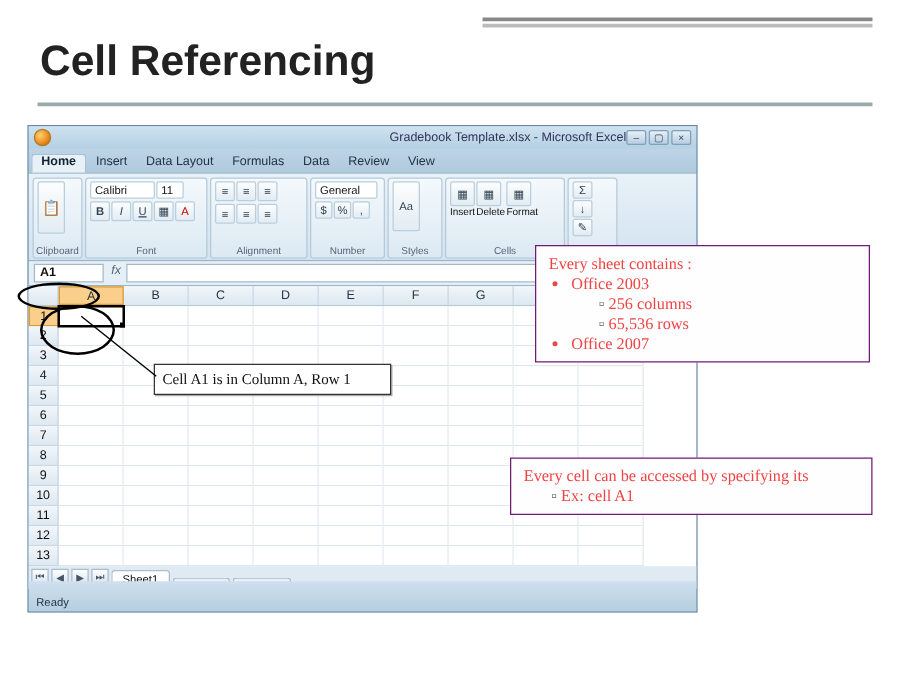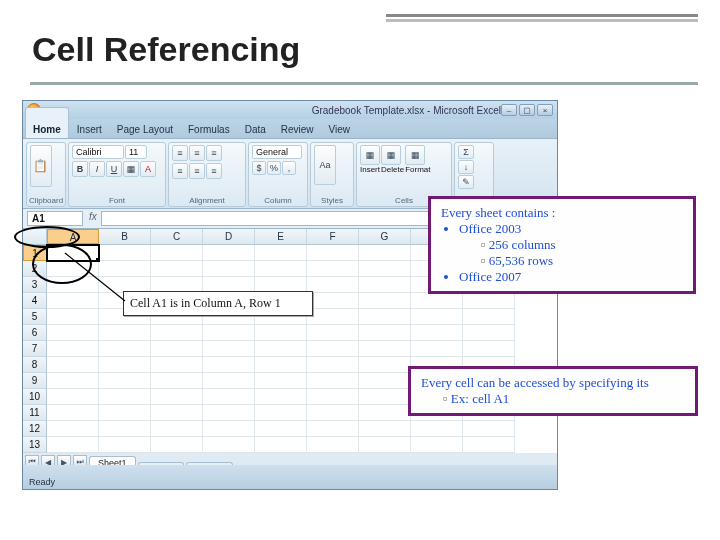--- a/index.html
+++ b/index.html
@@ -41,21 +41,21 @@
     font-size: 10px;
   }
   .ex-office { width: 14px; height: 14px; border-radius: 50%;
     background: radial-gradient(circle at 35% 35%, #ffd26b, #e88a1e 60%, #b55a0a);
     margin-right: 6px; border:1px solid #b07a2a;}
   .ex-title-text { flex:1; text-align:right; color:#335; }
   .ex-winbtns { display:flex; gap:2px; }
   .ex-winbtn { width:16px; height:12px; background:linear-gradient(#e8f0f8,#b7cde0); border:1px solid #7fa0ba; border-radius:2px; display:flex; align-items:center; justify-content:center; font-size:8px; color:#345;}
   .ex-tabs { height: 20px; display:flex; align-items:flex-end; padding:0 2px; gap:1px;
     background: linear-gradient(#bcd4e6,#b0c9dc); border-bottom:1px solid #9ab5ca;}
-  .ex-tab { padding: 16px 7px 3px; font-size:10px; color:#234; border-radius:3px 3px 0 0; }
+  .ex-tab { padding: 0 7px 3px; font-size:10px; color:#234; border-radius:3px 3px 0 0; }
   .ex-tab.active { background:#e8f1f8; border:1px solid #a8c1d6; border-bottom:none; font-weight:bold; color:#123;}
   .ribbon {
     height: 70px;
     background: linear-gradient(#e8f1f8,#d2e3f0);
     border-bottom: 1px solid #9ab5ca;
     display:flex;
     padding: 2px 2px 0;
   }
   .rgroup { border:1px solid #b6cad9; border-radius:3px; margin:1px; padding:2px 3px 12px;
     background:linear-gradient(#f4f9fc,#dce9f3); position:relative; display:flex; flex-direction:column; font-size:8px;}
@@ -93,24 +93,24 @@
   .sheet-tabs { position:absolute; bottom:18px; left:0; right:0; height:18px; background:#e0eaf2; display:flex; align-items:center; font-size:9px;}
   .sheet-nav { width:14px; height:14px; background:linear-gradient(#fff,#d4e1ec); border:1px solid #a8bdce; margin-left:2px; display:flex;align-items:center;justify-content:center;font-size:8px;color:#456;}
   .sheet-tab { padding:1px 8px; background:#fff; border:1px solid #a8bdce; border-bottom:none; border-radius:3px 3px 0 0; margin-left:2px;}
   .sheet-tab.inactive { background:#e8f0f7; color:#567;margin-top:13px;}
   .statusbar { position:absolute; bottom:0; left:0; right:0; height:18px; background:linear-gradient(#cfe0ee,#b6cee0); padding:12px 6px; font-size:9px; color:#234;}
 
   
   .info-box {
     position:absolute;
     background:#fefefe;
-    border:3px solid #701a75;
+    border:1px solid #701a75;
     font-family: Georgia, serif;
     font-size: 13px;
-    color:#1d4ed8;
+    color:#ef4444;
     padding: 6px 10px;
   }
   .ib1 { top: 196px; left: 428px; width: 268px; }
   .ib2 { top: 366px; left: 408px; width: 290px; }
   .info-box ul { list-style: disc; padding-left: 18px; }
   .info-box ul.sub { list-style: none; padding-left: 22px; }
   .info-box ul.sub li::before { content: "▫ "; color:#666;}
   .info-box .lvl2 { padding-left: 18px;}
 </style>
 </head>
@@ -128,21 +128,21 @@
     <div class="ex-title-text">Gradebook Template.xlsx - Microsoft Excel</div>
     <div class="ex-winbtns">
       <div class="ex-winbtn">–</div>
       <div class="ex-winbtn">▢</div>
       <div class="ex-winbtn">×</div>
     </div>
   </div>
   <div class="ex-tabs">
     <div class="ex-tab active">Home</div>
     <div class="ex-tab">Insert</div>
-    <div class="ex-tab">Page Layout</div>
+    <div class="ex-tab">Data Layout</div>
     <div class="ex-tab">Formulas</div>
     <div class="ex-tab">Data</div>
     <div class="ex-tab">Review</div>
     <div class="ex-tab">View</div>
   </div>
   <div class="ribbon">
     <div class="rgroup" style="width:40px">
       <div class="rbtn" style="height:42px;font-size:12px">📋</div>
       <div class="glabel">Clipboard</div>
     </div>
@@ -173,21 +173,21 @@
       </div>
       <div class="glabel">Alignment</div>
     </div>
     <div class="rgroup" style="width:60px">
       <div class="fontlbl" style="width:50px">General</div>
       <div class="rrow" style="margin-top:2px">
         <div class="rbtn" style="width:14px;height:14px">$</div>
         <div class="rbtn" style="width:14px;height:14px">%</div>
         <div class="rbtn" style="width:14px;height:14px">,</div>
       </div>
-      <div class="glabel">Column</div>
+      <div class="glabel">Number</div>
     </div>
     <div class="rgroup" style="width:44px">
       <div class="rbtn" style="height:40px">Aa</div>
       <div class="glabel">Styles</div>
     </div>
     <div class="rgroup" style="width:96px">
       <div class="rrow">
         <div style="text-align:center;font-size:8px">
           <div class="rbtn" style="width:20px;height:20px">▦</div>
           <div>Insert</div>

